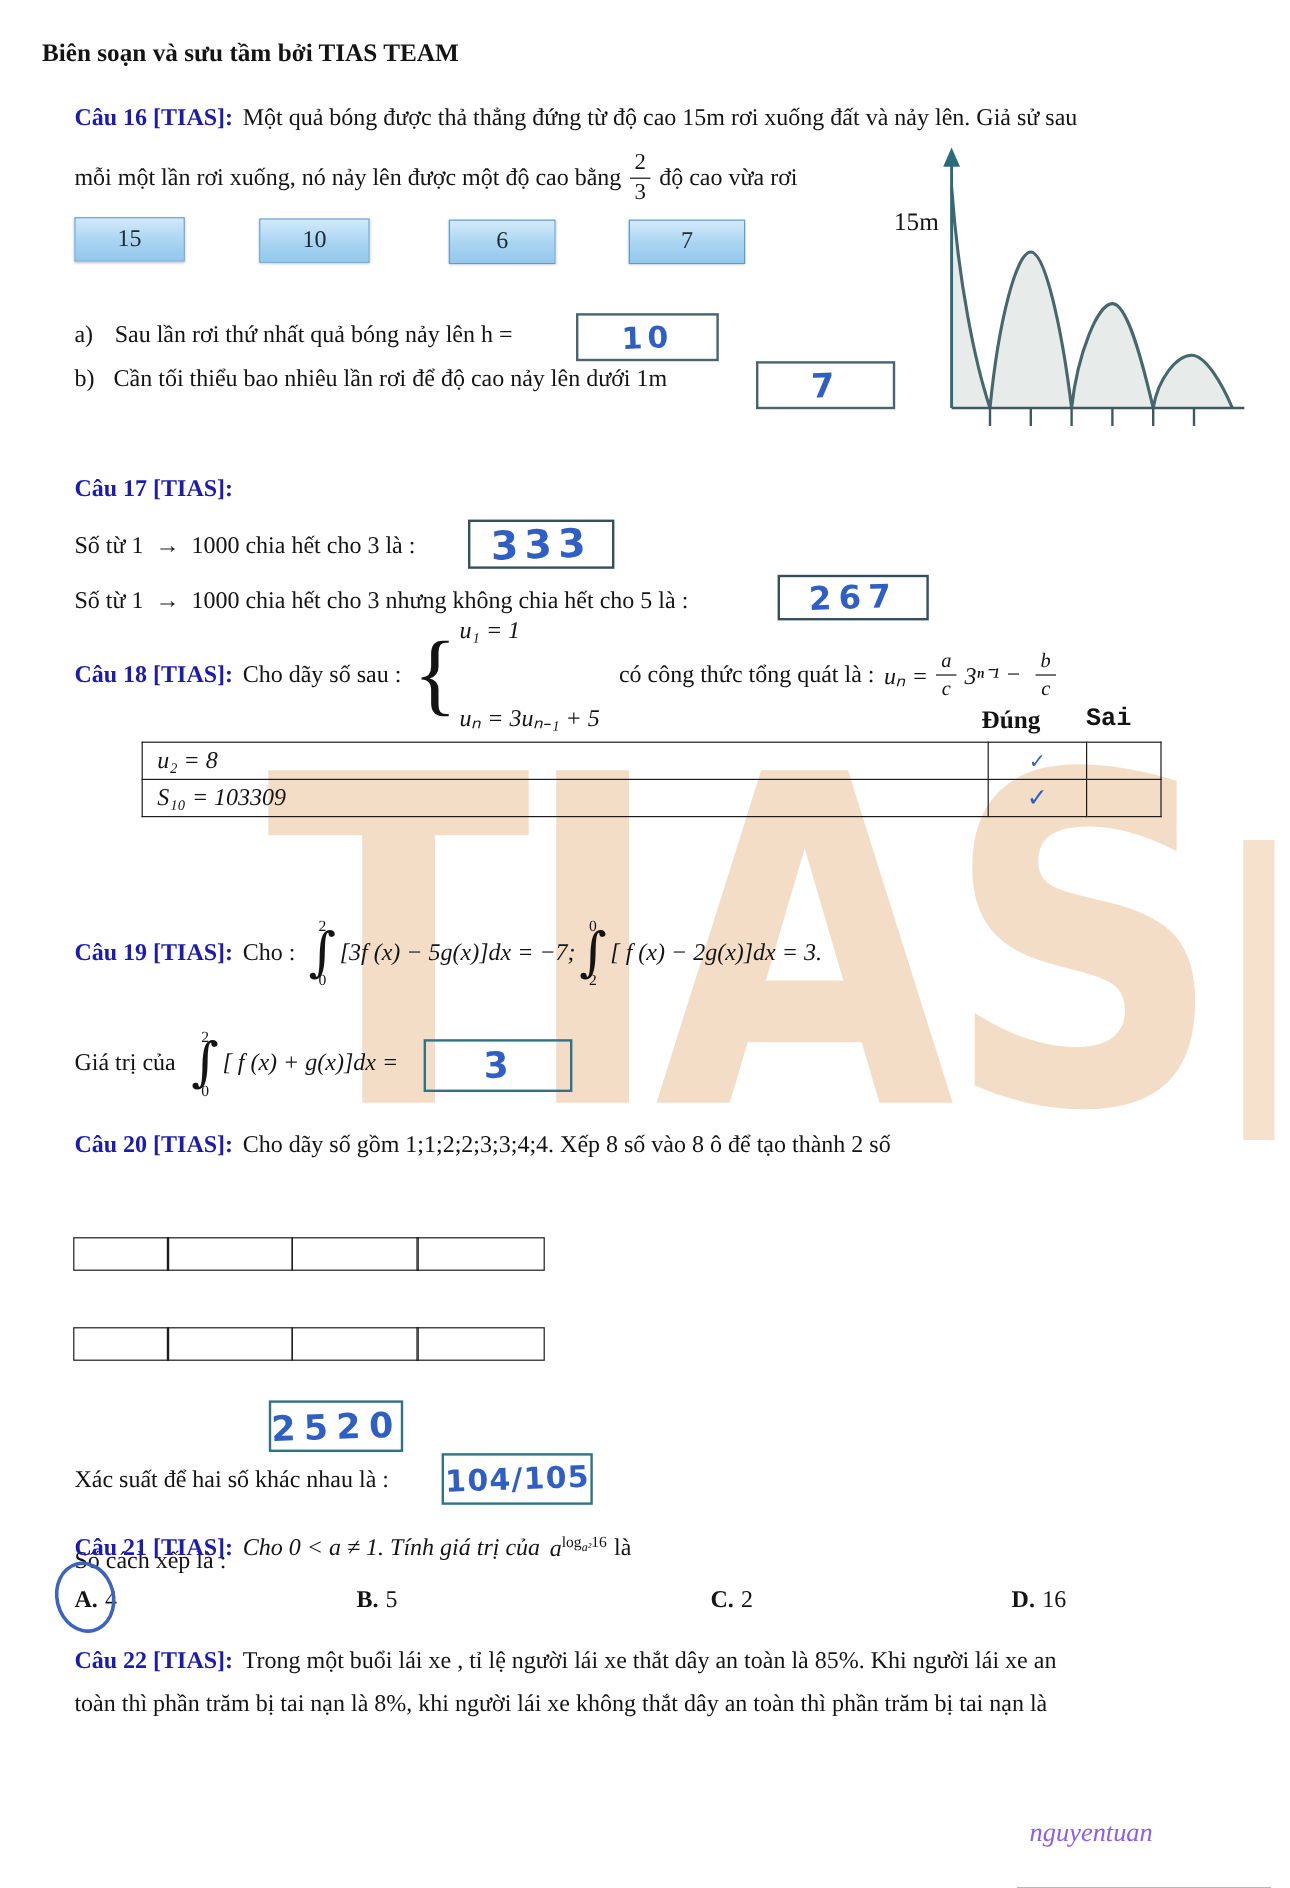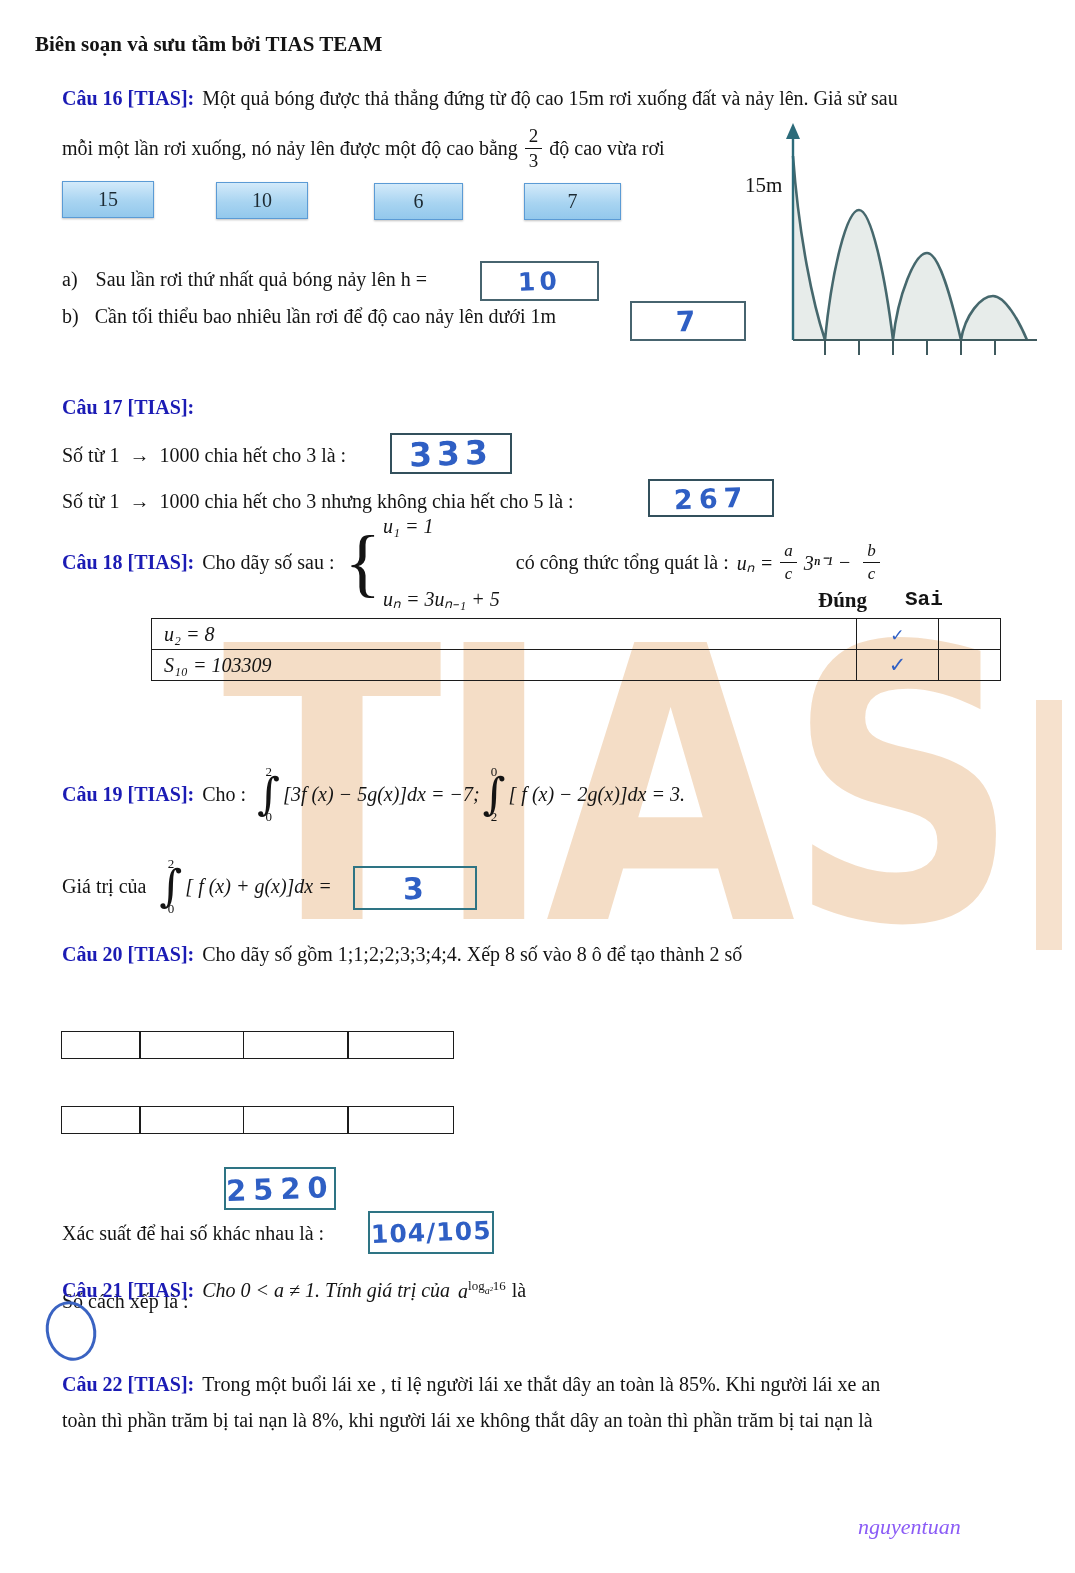--- a/index.html
+++ b/index.html
@@ -46,21 +46,21 @@
   
   .integral{display:inline-flex;flex-direction:column;align-items:center;
     line-height:1;margin:0 3px;}
   .int-b{font-size:13px;font-style:normal;}
   .int-s{font-size:44px;line-height:.72;font-family:"DejaVu Serif",serif;font-style:normal;}
   
   .brace{font-size:76px;font-weight:400;line-height:.9;margin:0 2px 0 10px;
     font-family:"Liberation Serif",serif;}
   .syscol{display:inline-flex;flex-direction:column;font-size:20px;line-height:34px;gap:39px;}
   
-  .ttable{border-collapse:collapse;z-index:2;position:absolute;background:transparent;margin-left:33px;}
+  .ttable{border-collapse:collapse;z-index:2;position:absolute;background:transparent;}
   .ttable td{border:1.8px solid #1c1c1c;height:30px;padding:0 0 0 12px;font-size:20px;}
   .ttable td.ck{text-align:center;padding:0;}
   .check{color:#2f5fc4;font-weight:bold;font-family:"DejaVu Sans",sans-serif;}
   
   .cellrow{position:absolute;display:flex;z-index:2;}
   .cell{border:1.7px solid #1c1c1c;height:26px;margin-left:-1.7px;background:transparent;}
   .cell:first-child{margin-left:0;}
   
   .circleA{
     position:absolute;z-index:3;width:44px;height:54px;border:3px solid #3a63c2;
@@ -256,20 +256,26 @@
   </div>
 
   <div class="sec row" style="left:62px;top:1272px;height:36px;">
     <span class="qlabel">Câu 21 [TIAS]:</span>
     <span class="math">Cho 0 &lt; a ≠ 1. Tính giá trị của</span>
     <span class="math" style="margin-left:8px;">
       <span>a</span><sup class="exp"><span>log</span><sub>a²</sub><span>16</span></sup>
     </span>
     <span style="margin-left:6px;">là</span>
   </div>
+  <div class="sec" style="left:0;top:1322px;width:1075px;height:34px;">
+    <span class="optrow" style="position:absolute;left:62px;"><span class="okey">A.</span><span>4</span></span>
+    <span class="optrow" style="position:absolute;left:297px;"><span class="okey">B.</span><span>5</span></span>
+    <span class="optrow" style="position:absolute;left:592px;"><span class="okey">C.</span><span>2</span></span>
+    <span class="optrow" style="position:absolute;left:843px;"><span class="okey">D.</span><span>16</span></span>
+  </div>
   <div class="circleA" style="left:46px;top:1301px;"></div>
 
   <div class="sec" style="left:62px;top:1366px;width:990px;line-height:36px;">
     <div><span class="qlabel">Câu 22 [TIAS]:</span><span>Trong một buổi lái xe , tỉ lệ người lái xe thắt dây an toàn là 85%. Khi người lái xe an</span></div>
     <div>toàn thì phần trăm bị tai nạn là 8%, khi người lái xe không thắt dây an toàn thì phần trăm bị tai nạn là</div>
   </div>
 
   <div class="sec footer" style="left:858px;top:1514px;">nguyentuan</div>
 
 </div>

